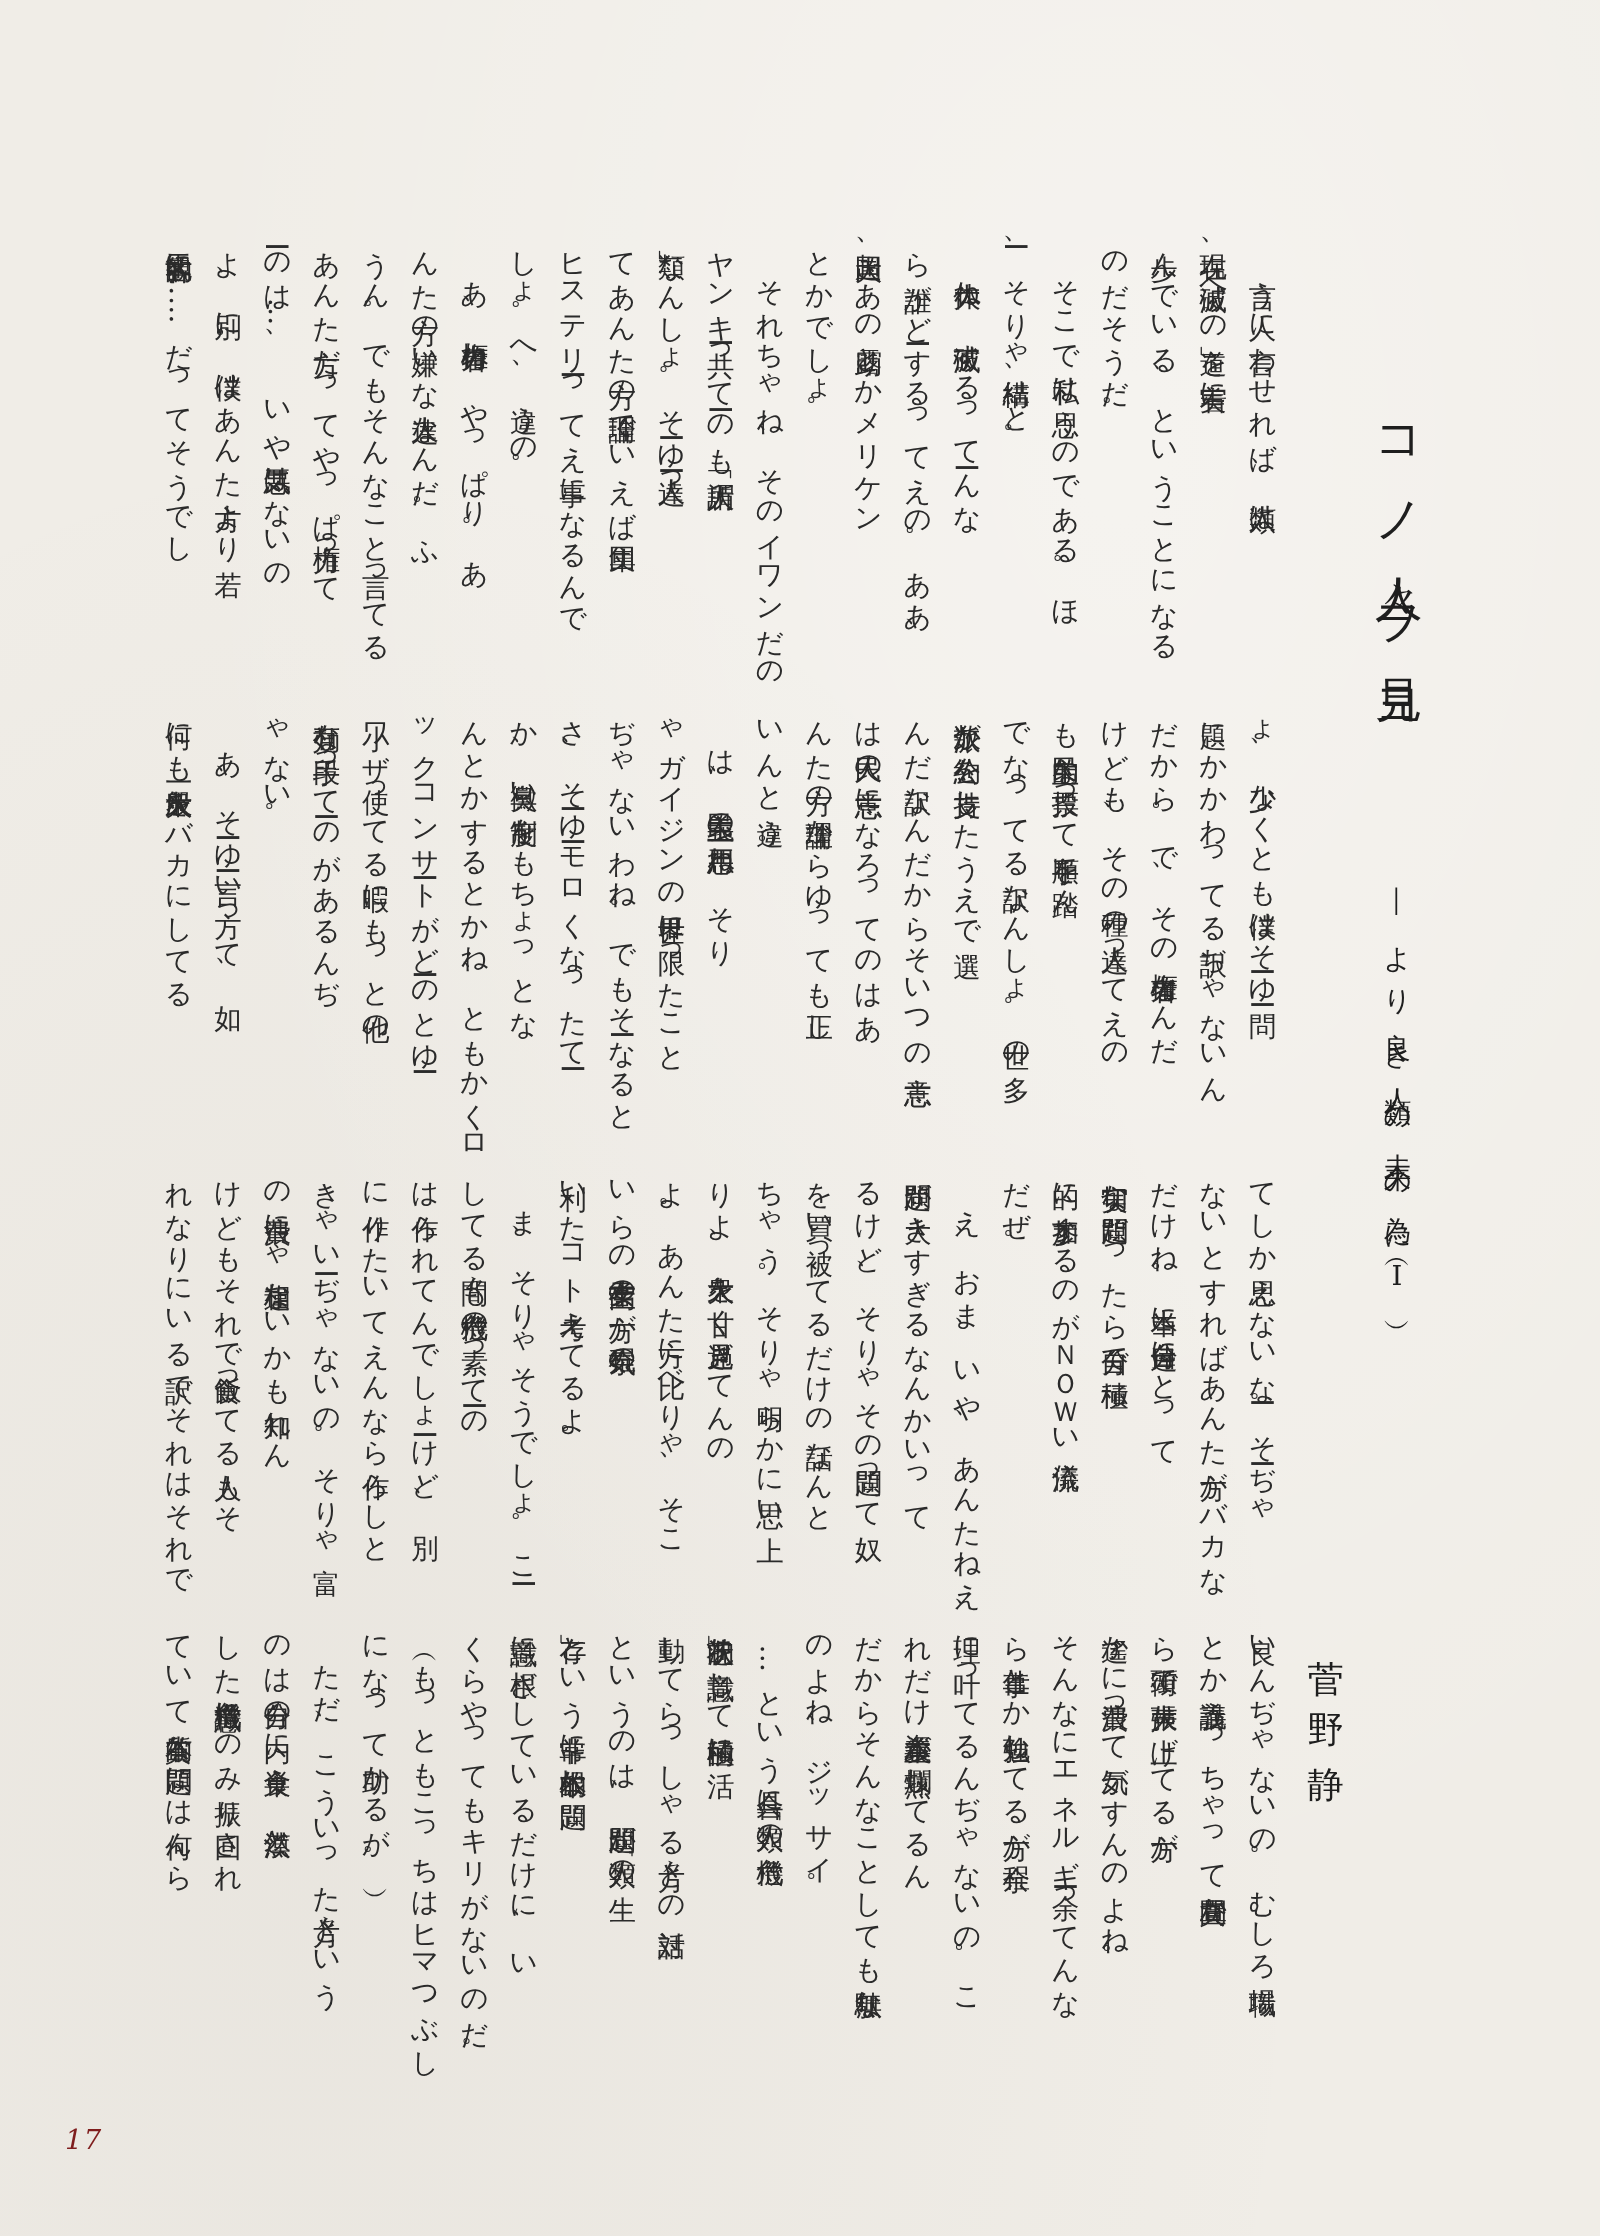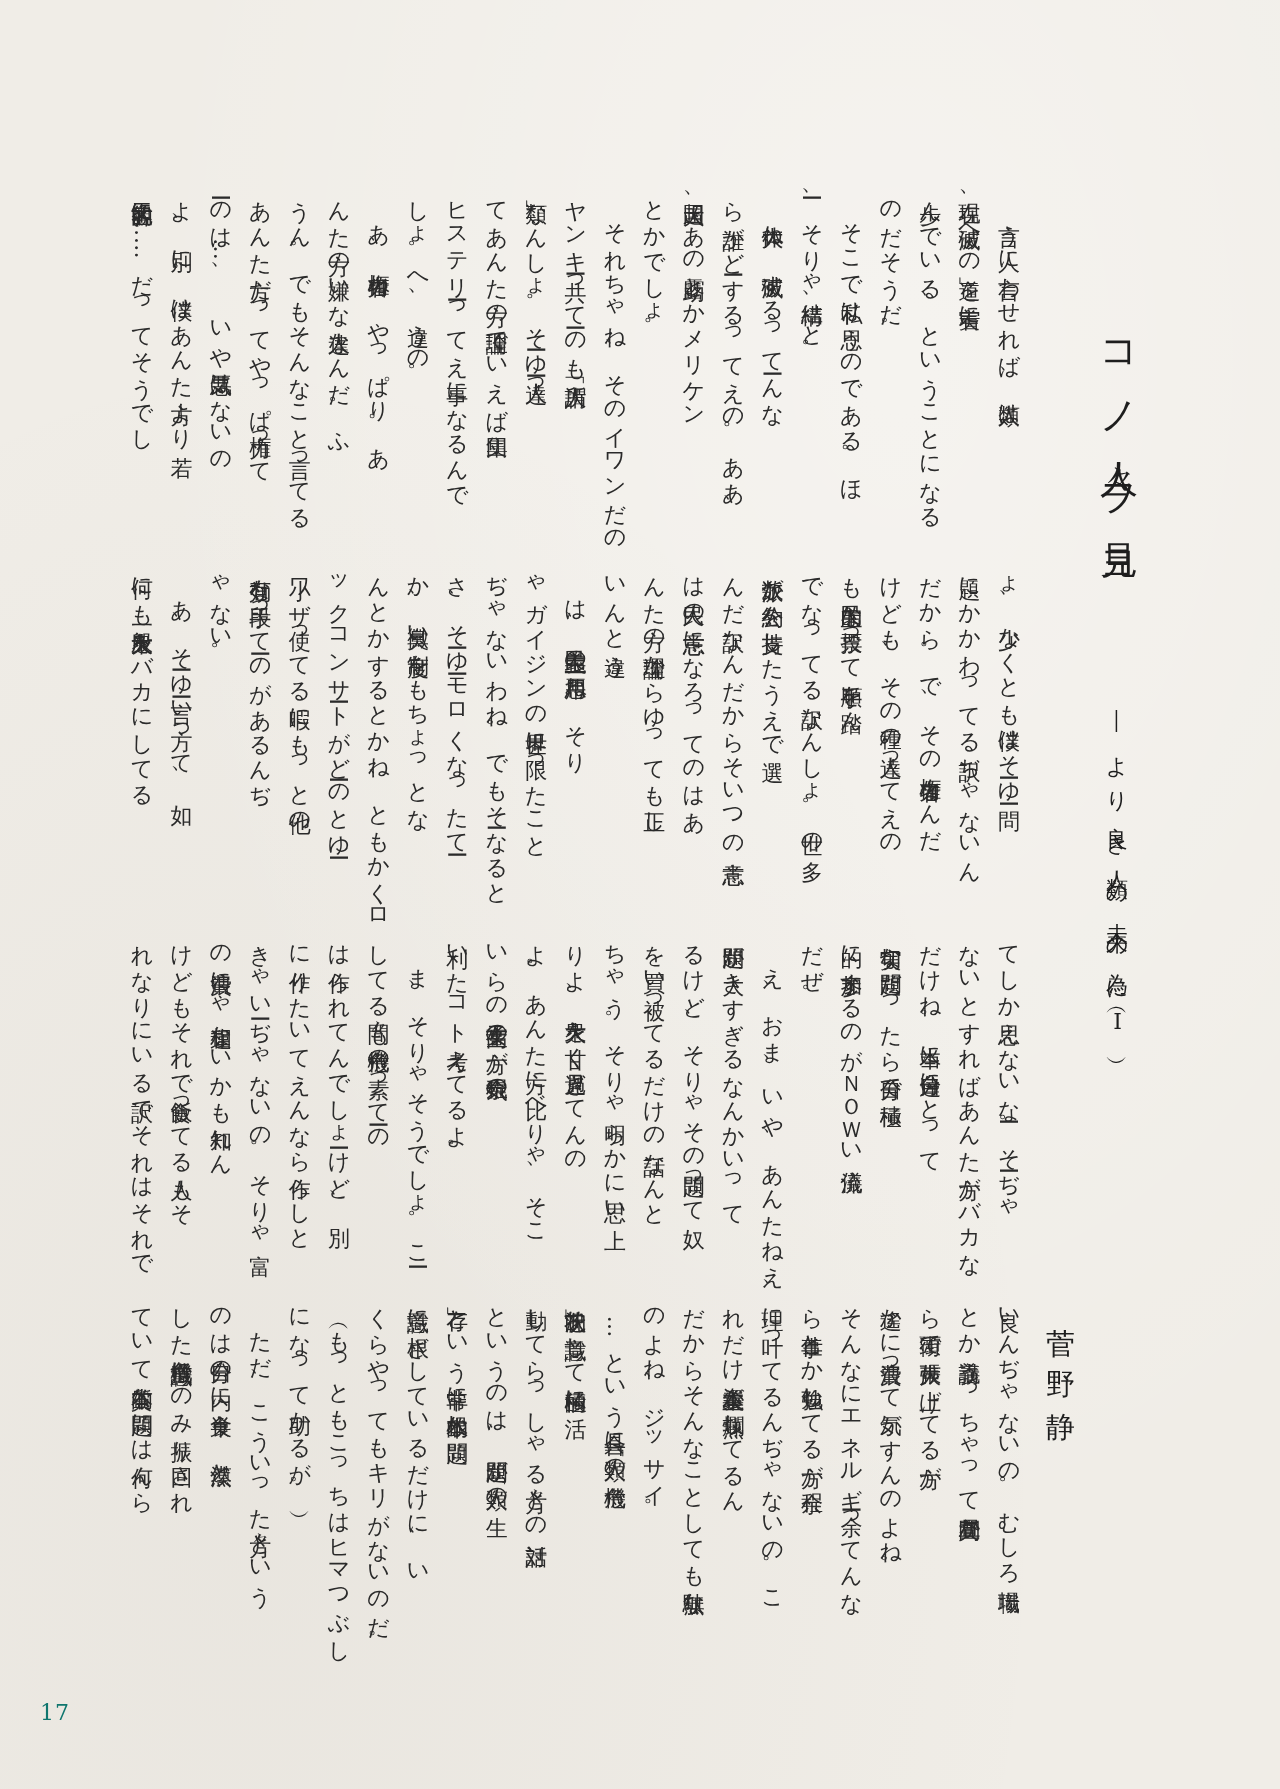--- a/index.html
+++ b/index.html
@@ -54,24 +54,25 @@
     font-size:22px;
     letter-spacing:9px;
   }
   .author{
     top:1306px; left:1041px;
     font-size:29px;
     letter-spacing:42px;
   }
   .page-number{
     position:absolute;
-    left:40px; top:1700px;
+    left:52px; top:1700px;
     font-size:22px;
     letter-spacing:1px;
-    color:#0f766e;
+    color:#7f1d1d;
+    font-style:italic;
   }
 </style>
 </head>
 <body>
 
 <div class="vcol main-title">コノ人々ヲ見ヨ</div>
 
 <div class="vcol sub-title">―より良き人類の未来の為に（Ⅰ）</div>
 
 <div class="vcol author">菅野静</div>

